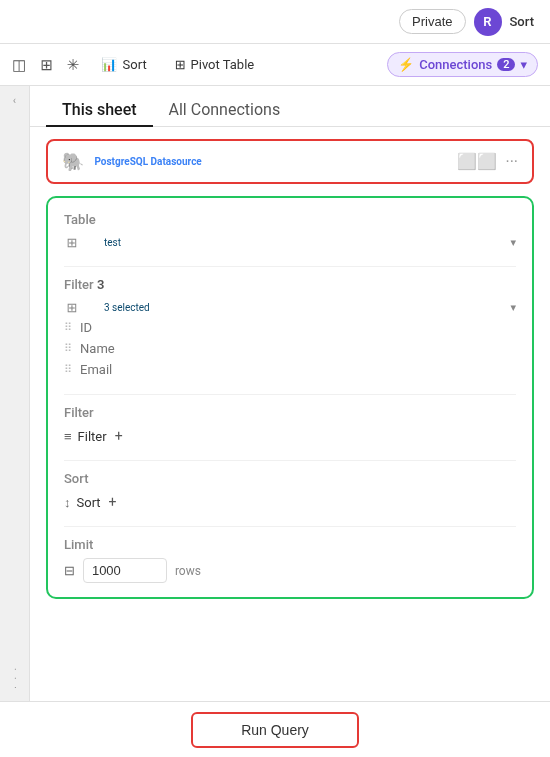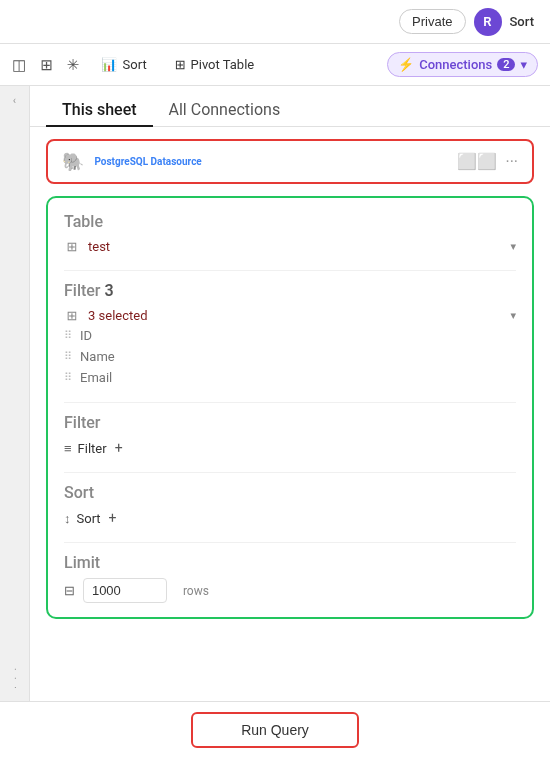--- a/index.html
+++ b/index.html
@@ -223,21 +223,21 @@
     }
 
     
     .config-section {
       margin-bottom: 14px;
     }
     .config-section:last-child {
       margin-bottom: 0;
     }
     .section-label {
-      font-size: 16px;
+      font-size: 13px;
       color: #888;
       margin-bottom: 6px;
       font-weight: 500;
       text-transform: none;
     }
     .section-label-count {
       color: #555;
       font-weight: 600;
     }
 
@@ -248,23 +248,24 @@
       gap: 8px;
       padding: 2px 0;
     }
     .config-row-icon {
       color: #888;
       font-size: 13px;
       width: 16px;
       text-align: center;
     }
     .config-row-text {
-      font-size: 13px;
-      color: #7f1d1d;
+      font-size: 10px;
+      color: #0c4a6e;
       flex: 1;
+      margin-left: 16px;
     }
     .config-row-arrow {
       color: #888;
       font-size: 11px;
     }
 
     
     .column-item {
       display: flex;
       align-items: center;
@@ -290,21 +291,20 @@
       border: 1px solid #ddd;
       border-radius: 4px;
       padding: 4px 8px;
       font-size: 13px;
       width: 84px;
       color: #333;
     }
     .limit-unit {
       font-size: 12px;
       color: #888;
-      margin-left: 8px;
     }
 
     
     .add-row {
       display: flex;
       align-items: center;
       gap: 6px;
       padding: 2px 0;
     }
     .add-icon {

